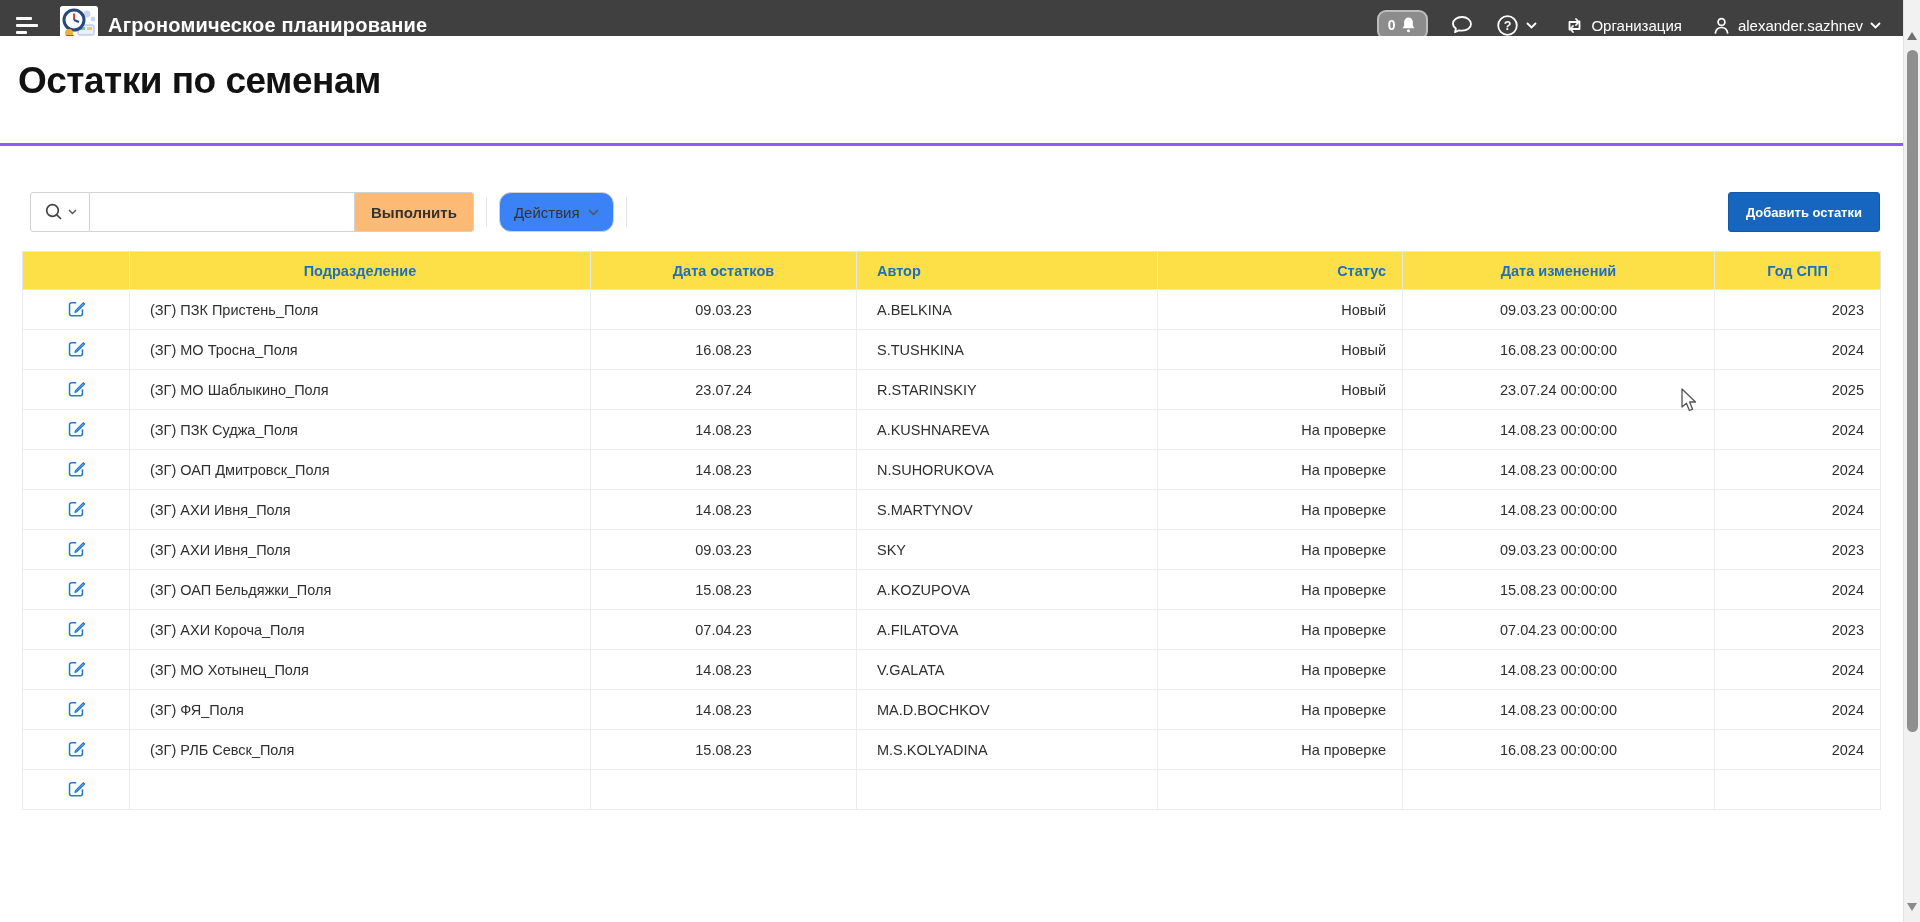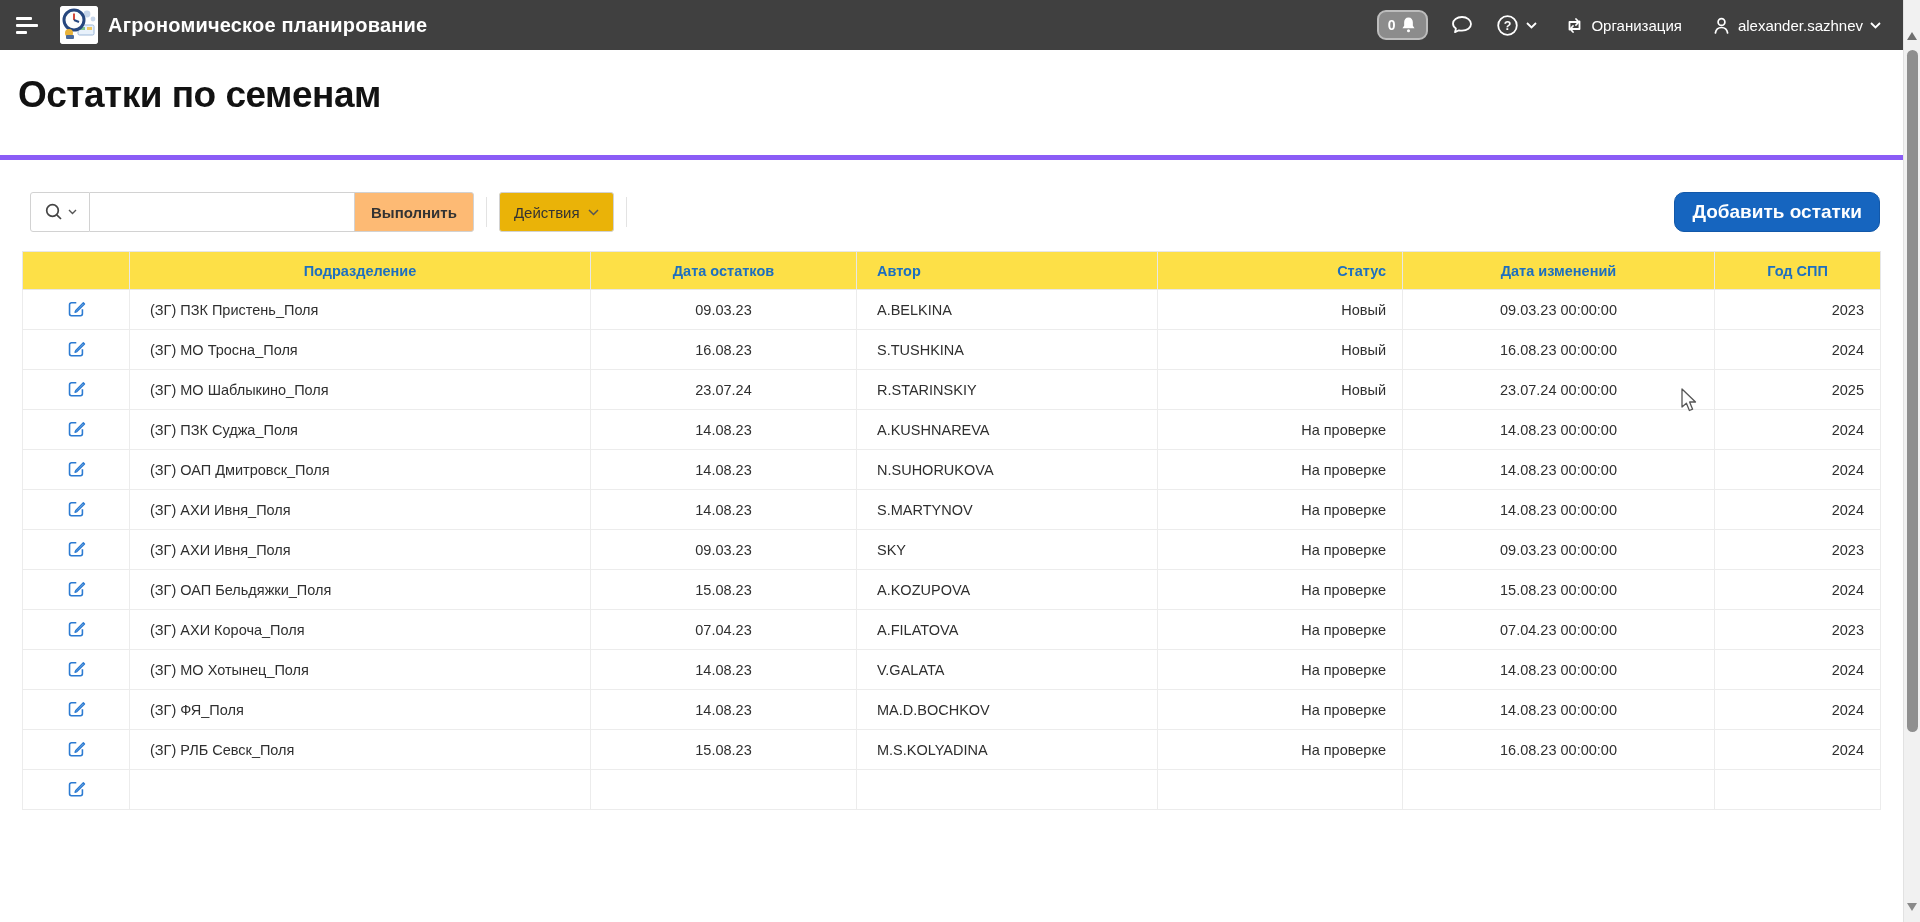--- a/index.html
+++ b/index.html
@@ -36,21 +36,21 @@
   svg.wicon { display:block; }
 
   
   .scrollbar { position:absolute; top:0; right:0; width:17px; height:922px; background:#f1f1f1; border-left:1px solid #e2e2e2; }
   .sb-up, .sb-down { position:absolute; left:3px; width:0; height:0; border-left:5.5px solid transparent; border-right:5.5px solid transparent; }
   .sb-up   { top:32px;  border-bottom:8px solid #6e6e6e; }
   .sb-down { top:903px; border-top:8px solid #8a8a8a; }
   .sb-thumb { position:absolute; top:50px; left:3px; width:11px; height:682px; background:#8f8f8f; border-radius:6px; }
 
   
-  .title-bar { position:absolute; top:50px; left:0; width:1903px; height:110px; background:#fff; border-bottom:5px solid #8b5cf6; }
+  .title-bar { position:absolute; top:36px; left:0; width:1903px; height:110px; background:#fff; border-bottom:3px solid #8b5cf6; }
   .page-title { font-size:37px; font-weight:700; color:#121212; padding:24px 0 0 18px; letter-spacing:-.5px; }
 
   
   .content { position:absolute; top:160px; left:0; width:1903px; }
   .toolbar { margin:32px 23px 0 22px; height:40px; display:flex; align-items:center; }
   .search-group { display:flex; align-items:stretch; height:40px; margin-left:8px; }
   .search-btn {
     width:60px; background:#fff; border:1px solid #d2d2d2; border-radius:3px 0 0 3px;
     display:flex; align-items:center; justify-content:center; gap:4px; cursor:pointer;
   }
@@ -58,28 +58,28 @@
     width:265px; height:40px; border:1px solid #d2d2d2; border-left:none;
     font-family:"Liberation Sans",sans-serif; font-size:14px; padding:0 10px; outline:none;
   }
   .go-btn {
     height:40px; background:#fdba74; border:1px solid #d2d2d2; margin-left:-1px;
     border-radius:0 3px 3px 0; font-family:"Liberation Sans",sans-serif;
     font-size:15px; font-weight:700; color:#333; padding:0 16px; cursor:pointer;
   }
   .tb-divider { width:1px; height:30px; background:#e3e3e3; margin:0 12px; }
   .actions-btn {
-    height:40px; background:#eab308; border:1px solid #d2d2d2; border-radius:3px;
+    height:40px; background:#3b82f6; border:1px solid #d2d2d2; border-radius:12px;
     font-family:"Liberation Sans",sans-serif; font-size:15px; color:#333;
     padding:0 14px; display:flex; align-items:center; gap:8px; cursor:pointer;
   }
   .toolbar .spacer { flex:1; }
   .add-btn {
-    height:40px; background:#1665bf; border:1px solid #1258a9; border-radius:10px;
-    color:#fff; font-family:"Liberation Sans",sans-serif; font-size:19px; font-weight:700;
+    height:40px; background:#1665bf; border:1px solid #1258a9; border-radius:3px;
+    color:#fff; font-family:"Liberation Sans",sans-serif; font-size:13px; font-weight:700;
     padding:0 17px; cursor:pointer;
   }
   .caret-dark { width:11px; height:7px; }
 
   
   .grid-wrap { margin:19px 23px 0 22px; }
   table.grid { width:1858px; table-layout:fixed; border-collapse:collapse; background:#fff; border:1px solid #e3e3e3; }
   table.grid col.c1{width:107px;} table.grid col.c2{width:461px;} table.grid col.c3{width:266px;}
   table.grid col.c4{width:301px;} table.grid col.c5{width:245px;} table.grid col.c6{width:312px;}
   table.grid col.c7{width:166px;}

